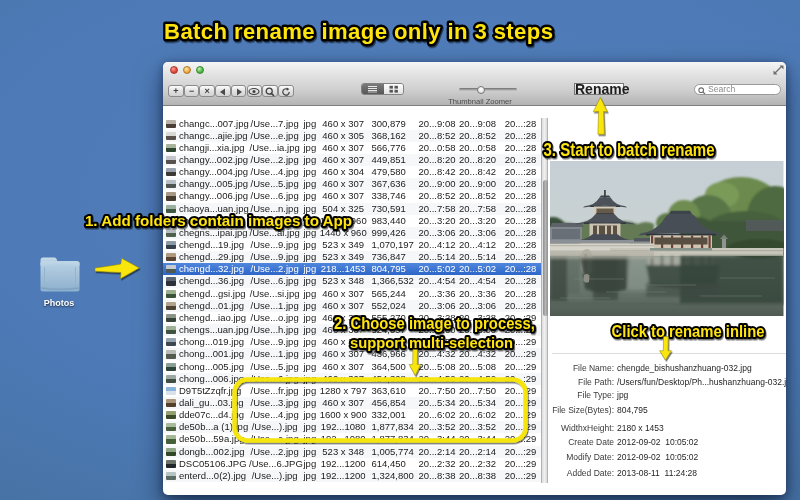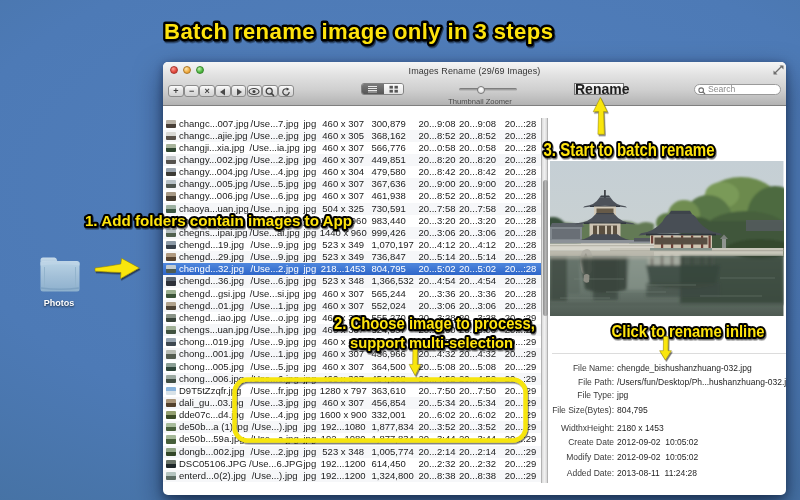--- a/index.html
+++ b/index.html
@@ -53,21 +53,20 @@
 #flabel{position:absolute;left:18px;top:298px;width:82px;text-align:center;font-size:9px;color:#fff;
  text-shadow:0 1px 2px rgba(0,0,0,.65);font-weight:bold}
 .noselect{user-select:none}
 </style></head><body>
 
 <div id="win">
 <div id="chrome"></div>
 <div class="tl" style="left:7px;background:radial-gradient(circle at 35% 30%,#ff9f93,#e0453a 60%,#c83a30);border:.5px solid #a8372e"></div>
 <div class="tl" style="left:19.5px;background:radial-gradient(circle at 35% 30%,#ffe9b0,#f0aa3e 60%,#d8922f);border:.5px solid #ad7626"></div>
 <div class="tl" style="left:32.5px;background:radial-gradient(circle at 35% 30%,#c4f0b2,#4cb83f 60%,#3da032);border:.5px solid #38862c"></div>
-<div id="wtitle">Images Rename (29/69 Images)</div>
 <svg class="abs" style="left:610px;top:3px" width="11" height="10" viewBox="0 0 11 10">
       <path d="M6.5 0.5 L10.5 0.5 L10.5 4.5 Z" fill="#6e6e6e"></path>
       <path d="M0.5 5.5 L0.5 9.5 L4.5 9.5 Z" fill="#6e6e6e"></path>
       <path d="M2 8 L9 1" stroke="#6e6e6e" stroke-width="1.2"></path>
     </svg>
 <div class="tbtn" style="left:5px;width:15.7px">+</div>
 <div class="tbtn" style="left:20.7px;width:15.7px">−</div>
 <div class="tbtn" style="left:36.4px;width:15.7px">×</div>
 <div class="tbtn" style="left:52.099999999999994px;width:15.7px"><svg width="8" height="8" viewBox="0 0 8 8" style="margin-top:1.5px">
         <path d="M6 0.5 L6 7.5 L1 4 Z" fill="#4a4a4a"></path>
@@ -184,21 +183,21 @@
 <div class="cell" style="left:255.5px;width:37.0px;text-align:center">20...9:00</div>
 <div class="cell" style="left:292.5px;width:44.10000000000002px;text-align:center">20...9:00</div>
 <div class="cell" style="left:336.6px;width:41.799999999999955px;text-align:center">20...:28</div>
 </div>
 <div class="row" style="top:72.90px">
 <div class="thumb" style="background:linear-gradient(#a89a86 45%,#463c30 46%)"></div>
 <div class="cell" style="left:16px">changy...006.jpg</div>
 <div class="cell" style="left:86px;width:51.30000000000001px;text-align:center">/Use...6.jpg</div>
 <div class="cell" style="left:137.3px;width:19.099999999999994px;text-align:center">jpg</div>
 <div class="cell" style="left:156.4px;width:47.599999999999994px;text-align:center">460 x 307</div>
-<div class="cell" style="left:208.5px">461,938</div>
+<div class="cell" style="left:208.5px">338,746</div>
 <div class="cell" style="left:255.5px;width:37.0px;text-align:center">20...8:52</div>
 <div class="cell" style="left:292.5px;width:44.10000000000002px;text-align:center">20...8:52</div>
 <div class="cell" style="left:336.6px;width:41.799999999999955px;text-align:center">20...:28</div>
 </div>
 <div class="row alt" style="top:85.05px">
 <div class="thumb" style="background:linear-gradient(#9cb0a0 45%,#3e5844 46%)"></div>
 <div class="cell" style="left:16px">chaoya...uan.jpg</div>
 <div class="cell" style="left:86px;width:51.30000000000001px;text-align:center">/Use...n.jpg</div>
 <div class="cell" style="left:137.3px;width:19.099999999999994px;text-align:center">jpg</div>
 <div class="cell" style="left:156.4px;width:47.599999999999994px;text-align:center">504 x 325</div>

